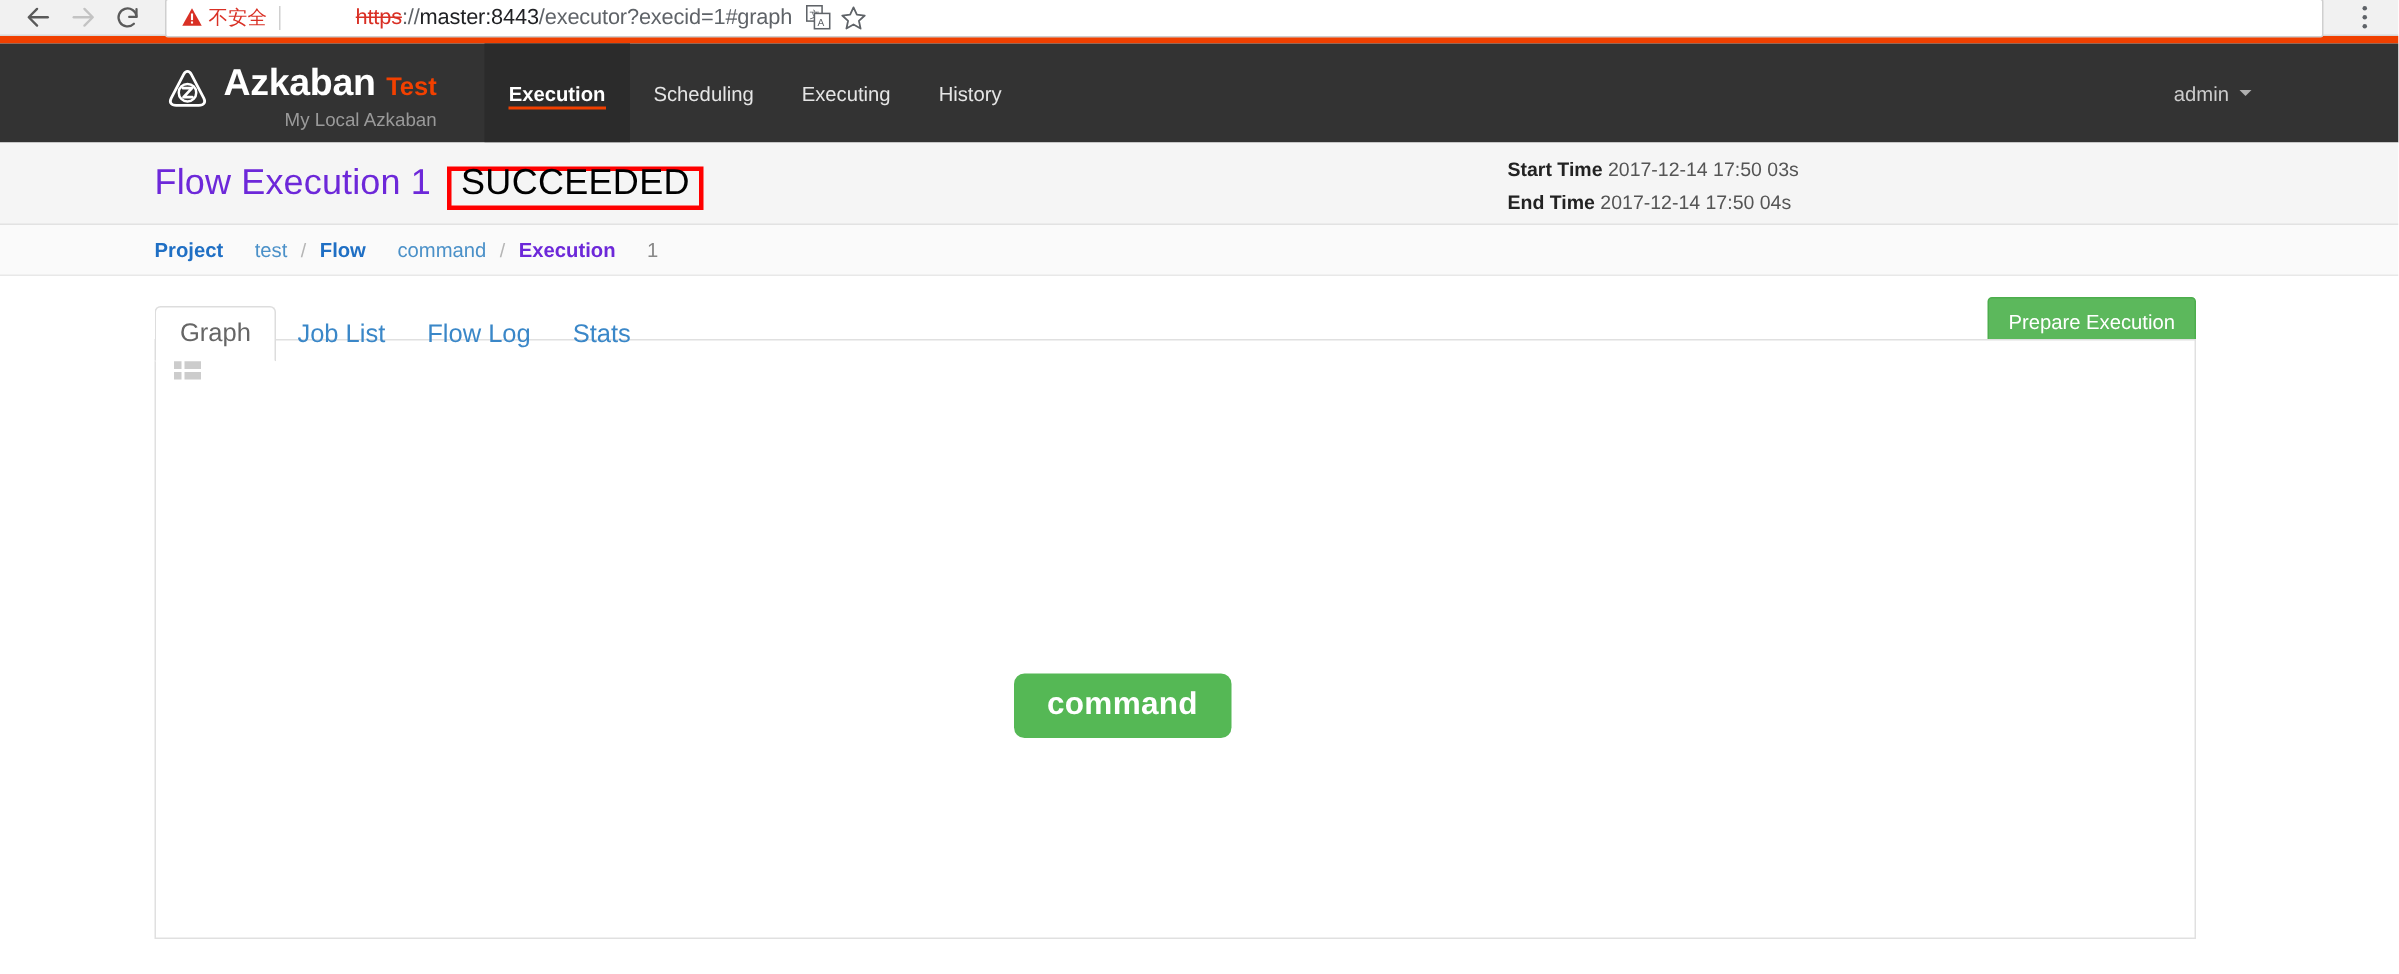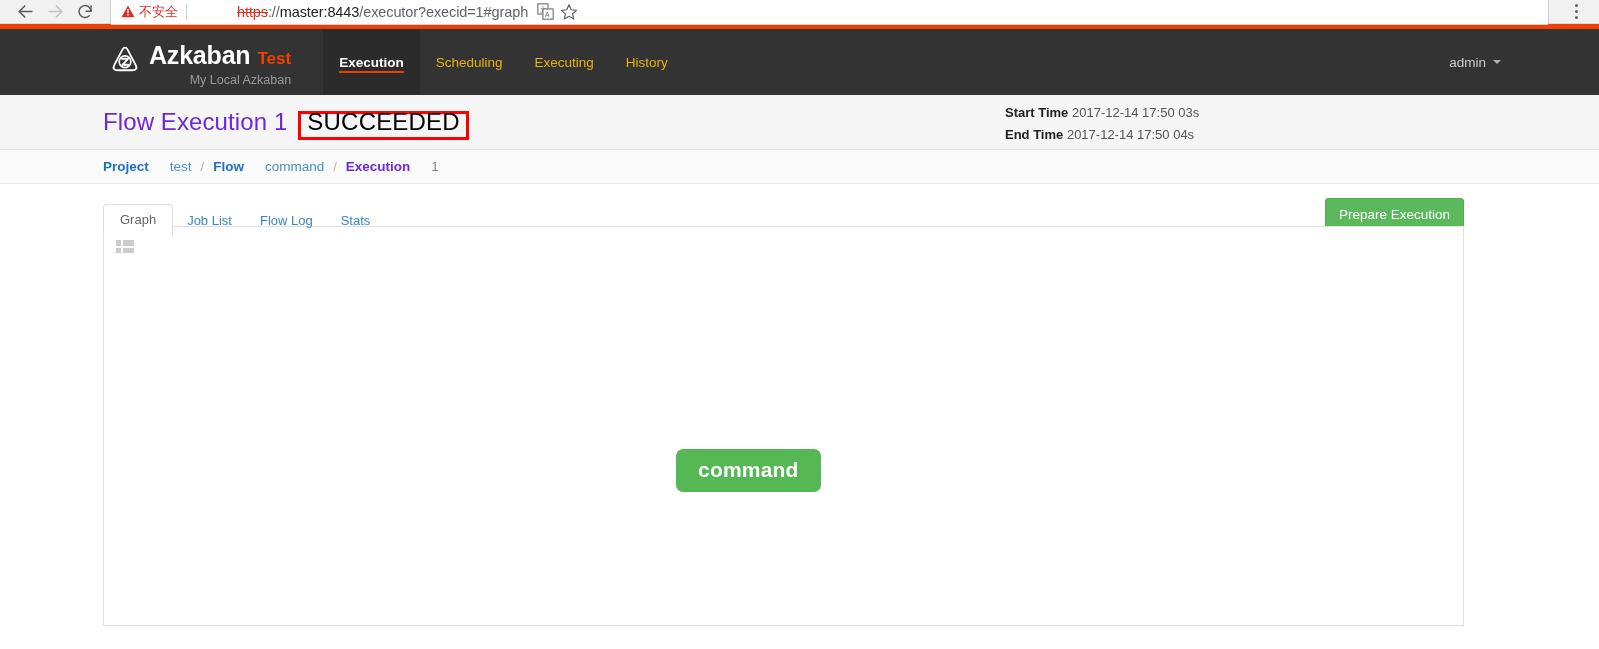--- a/index.html
+++ b/index.html
@@ -118,21 +118,21 @@
   .brand-sub {
     color: #9a9a9a;
     font-size: 12.5px;
     margin-top: 5px;
     align-self: flex-end;
   }
   .az-nav { display: flex; align-items: stretch; margin-left: 32px; }
   .az-nav-item {
     display: flex; align-items: center;
     padding: 0 16px;
-    color: #eab308;
+    color: #e5e5e5;
     font-size: 13.5px;
     position: relative;
   }
   .az-nav-item.active {
     background: #2b2b2b;
     color: #ffffff;
     font-weight: bold;
   }
   .az-nav-item.active .underline {
     position: absolute;
@@ -227,21 +227,21 @@
   .content { position: relative; background: #ffffff; height: 411px; }
 
   .tabs {
     position: absolute;
     top: 20px; left: 103px;
     display: flex;
     align-items: flex-end;
     z-index: 3;
   }
   .tab {
-    font-size: 13px;
+    font-size: 17px;
     color: #3a87c8;
     padding: 9px 14px;
     line-height: 1;
   }
   .tab.active {
     color: #666666;
     background: #ffffff;
     border: 1px solid #dddddd;
     border-bottom: 1px solid #ffffff;
     border-radius: 4px 4px 0 0;

